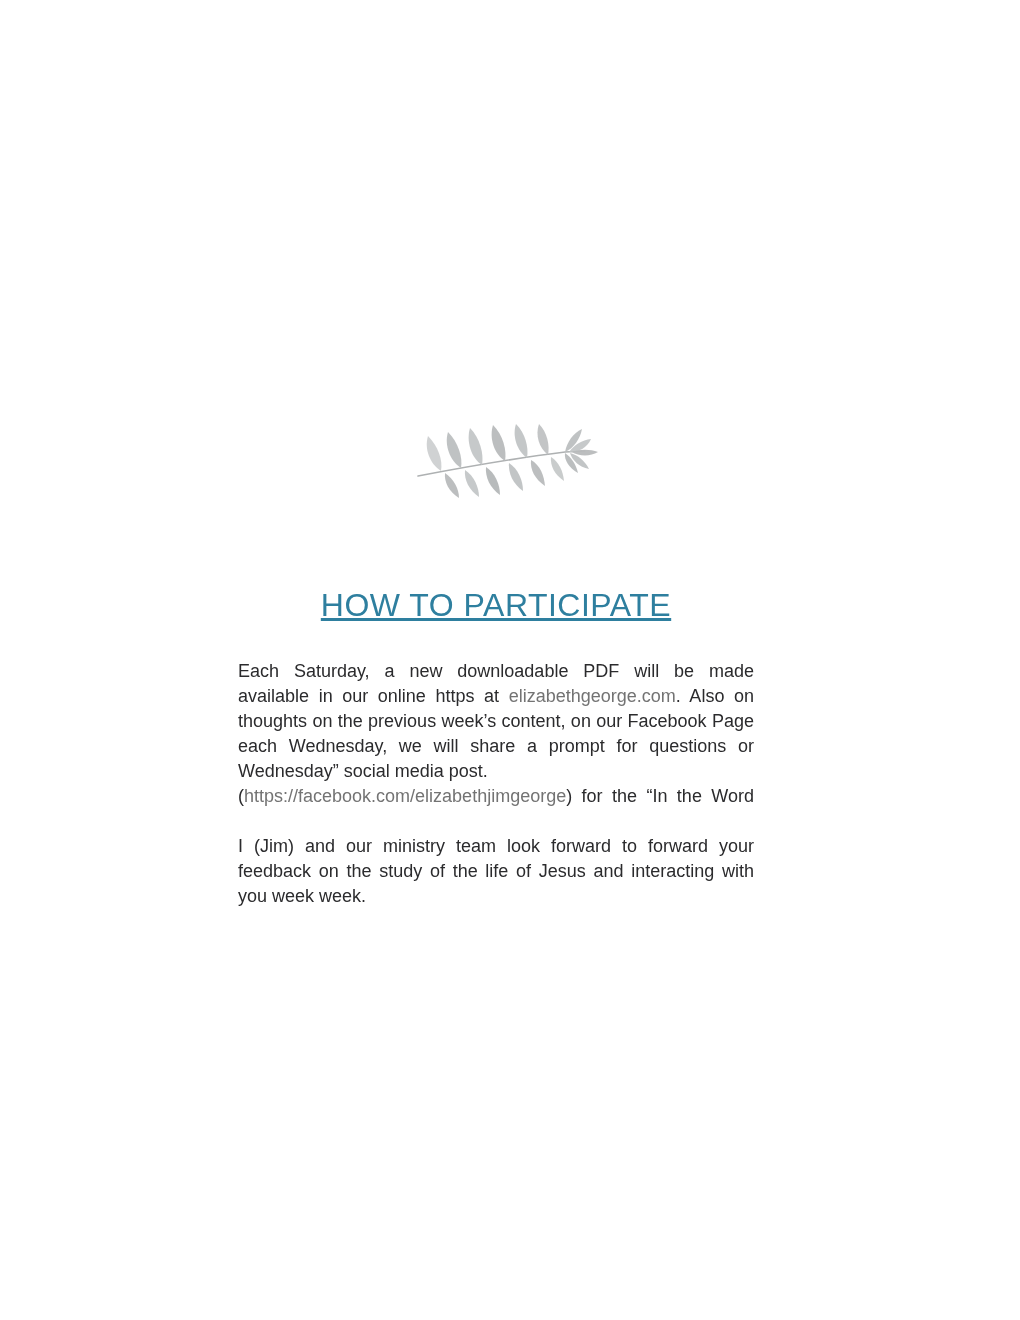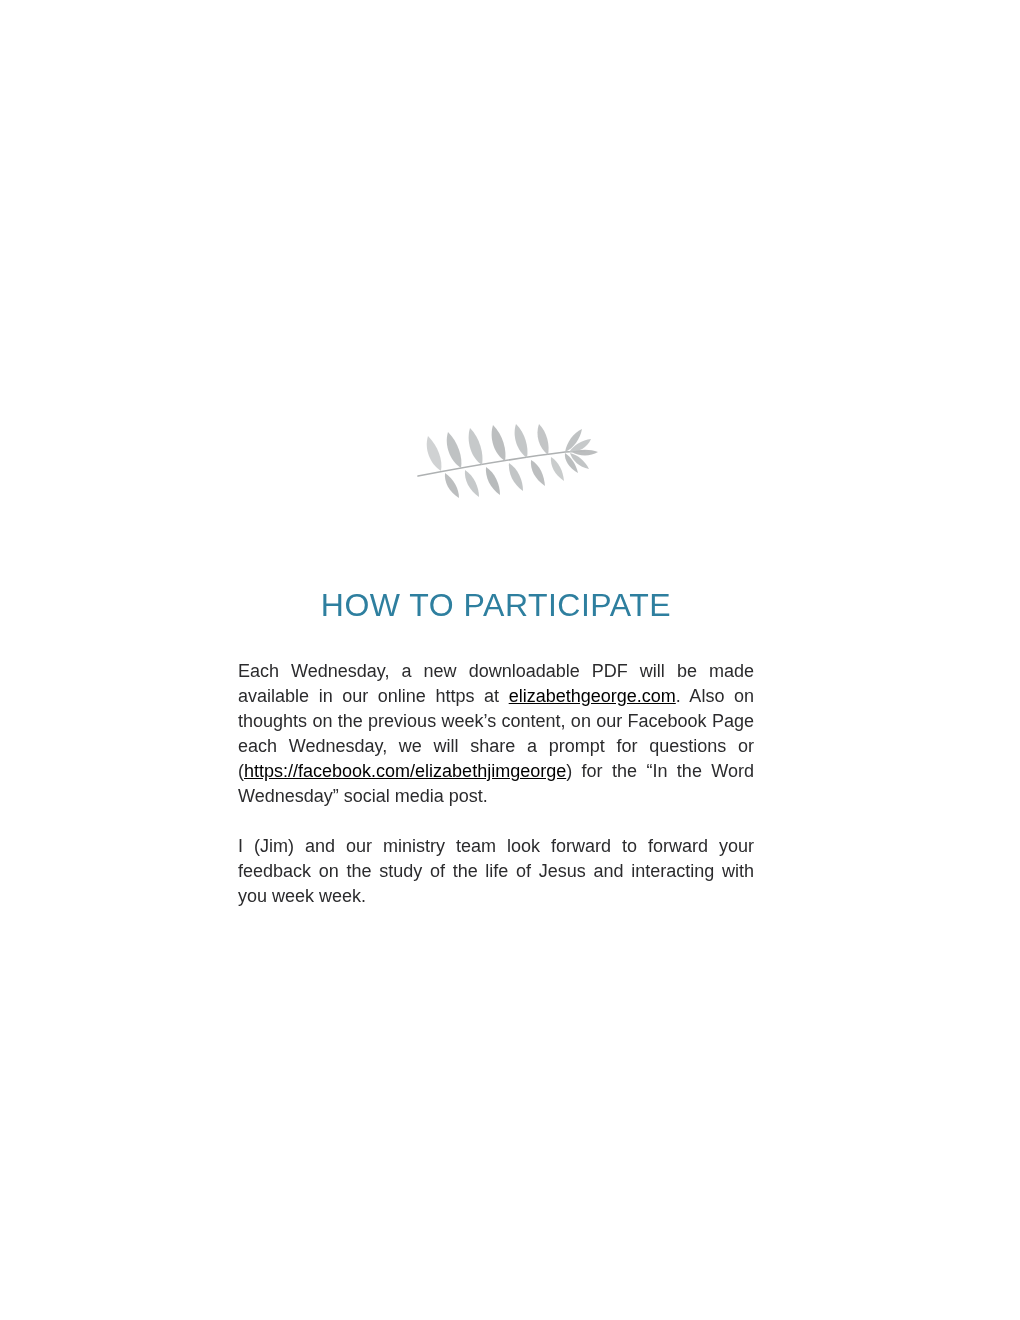--- a/index.html
+++ b/index.html
@@ -27,20 +27,21 @@
     left: 238px;
     top: 585px;
     width: 516px;
     margin: 0;
     font-size: 32px;
     font-weight: 400;
     letter-spacing: 0.5px;
     line-height: 40px;
     text-align: center;
     color: #2e7f9f;
+    text-decoration: underline;
   }
   .body-text {
     position: absolute;
     left: 238px;
     top: 659px;
     width: 516px;
     font-size: 18px;
     line-height: 25px;
     color: #2b2b2d;
   }
@@ -49,22 +50,21 @@
   }
   .line {
     text-align: justify;
     text-align-last: justify;
     white-space: normal;
   }
   .line.last {
     text-align-last: left;
   }
   .link {
-    color: #000000;
-    text-decoration: underline;
+    color: #737373;
     cursor: pointer;
   }
 </style>
 </head>
 <body>
 
 <div class="page">
 
   <div class="ornament">
     <svg width="185" height="80" viewBox="0 0 185 80" xmlns="http://www.w3.org/2000/svg">
@@ -90,26 +90,26 @@
       <path d="M157,32 C165,29 175,29 183,32 C175,37 163,36 157,32 Z" fill="#b8bbbc" fill-opacity="0.95"></path>
       <path d="M155,33 C163,35 170,41 174,49 C164,47 157,40 155,33 Z" fill="#bfc2c3" fill-opacity="0.95"></path>
       <path d="M150,33 C156,37 161,44 163,53 C154,48 149,40 150,33 Z" fill="#b4b7b8" fill-opacity="0.9"></path>
     </svg>
   </div>
 
   <h1 class="heading">HOW TO PARTICIPATE</h1>
 
   <div class="body-text">
       <div class="paragraph">
-        <div class="line"><span>Each Wednesday, a new downloadable PDF will be made</span></div>
+        <div class="line"><span>Each Saturday, a new downloadable PDF will be made</span></div>
         <div class="line"><span>available in our online https at </span><a class="link">elizabethgeorge.com</a><span>. Also on</span></div>
         <div class="line"><span>thoughts on the previous week’s content, on our Facebook Page</span></div>
         <div class="line"><span>each Wednesday, we will share a prompt for questions or</span></div>
+        <div class="line last"><span>Wednesday” social media post.</span></div>
         <div class="line"><span>(</span><a class="link">https://facebook.com/elizabethjimgeorge</a><span>) for the “In the Word</span></div>
-        <div class="line last"><span>Wednesday” social media post.</span></div>
       </div>
       <div class="paragraph">
         <div class="line"><span>I (Jim) and our ministry team look forward to forward your</span></div>
         <div class="line"><span>feedback on the study of the life of Jesus and interacting with</span></div>
         <div class="line last"><span>you week week.</span></div>
       </div>
     </div>
 
 </div>
 

